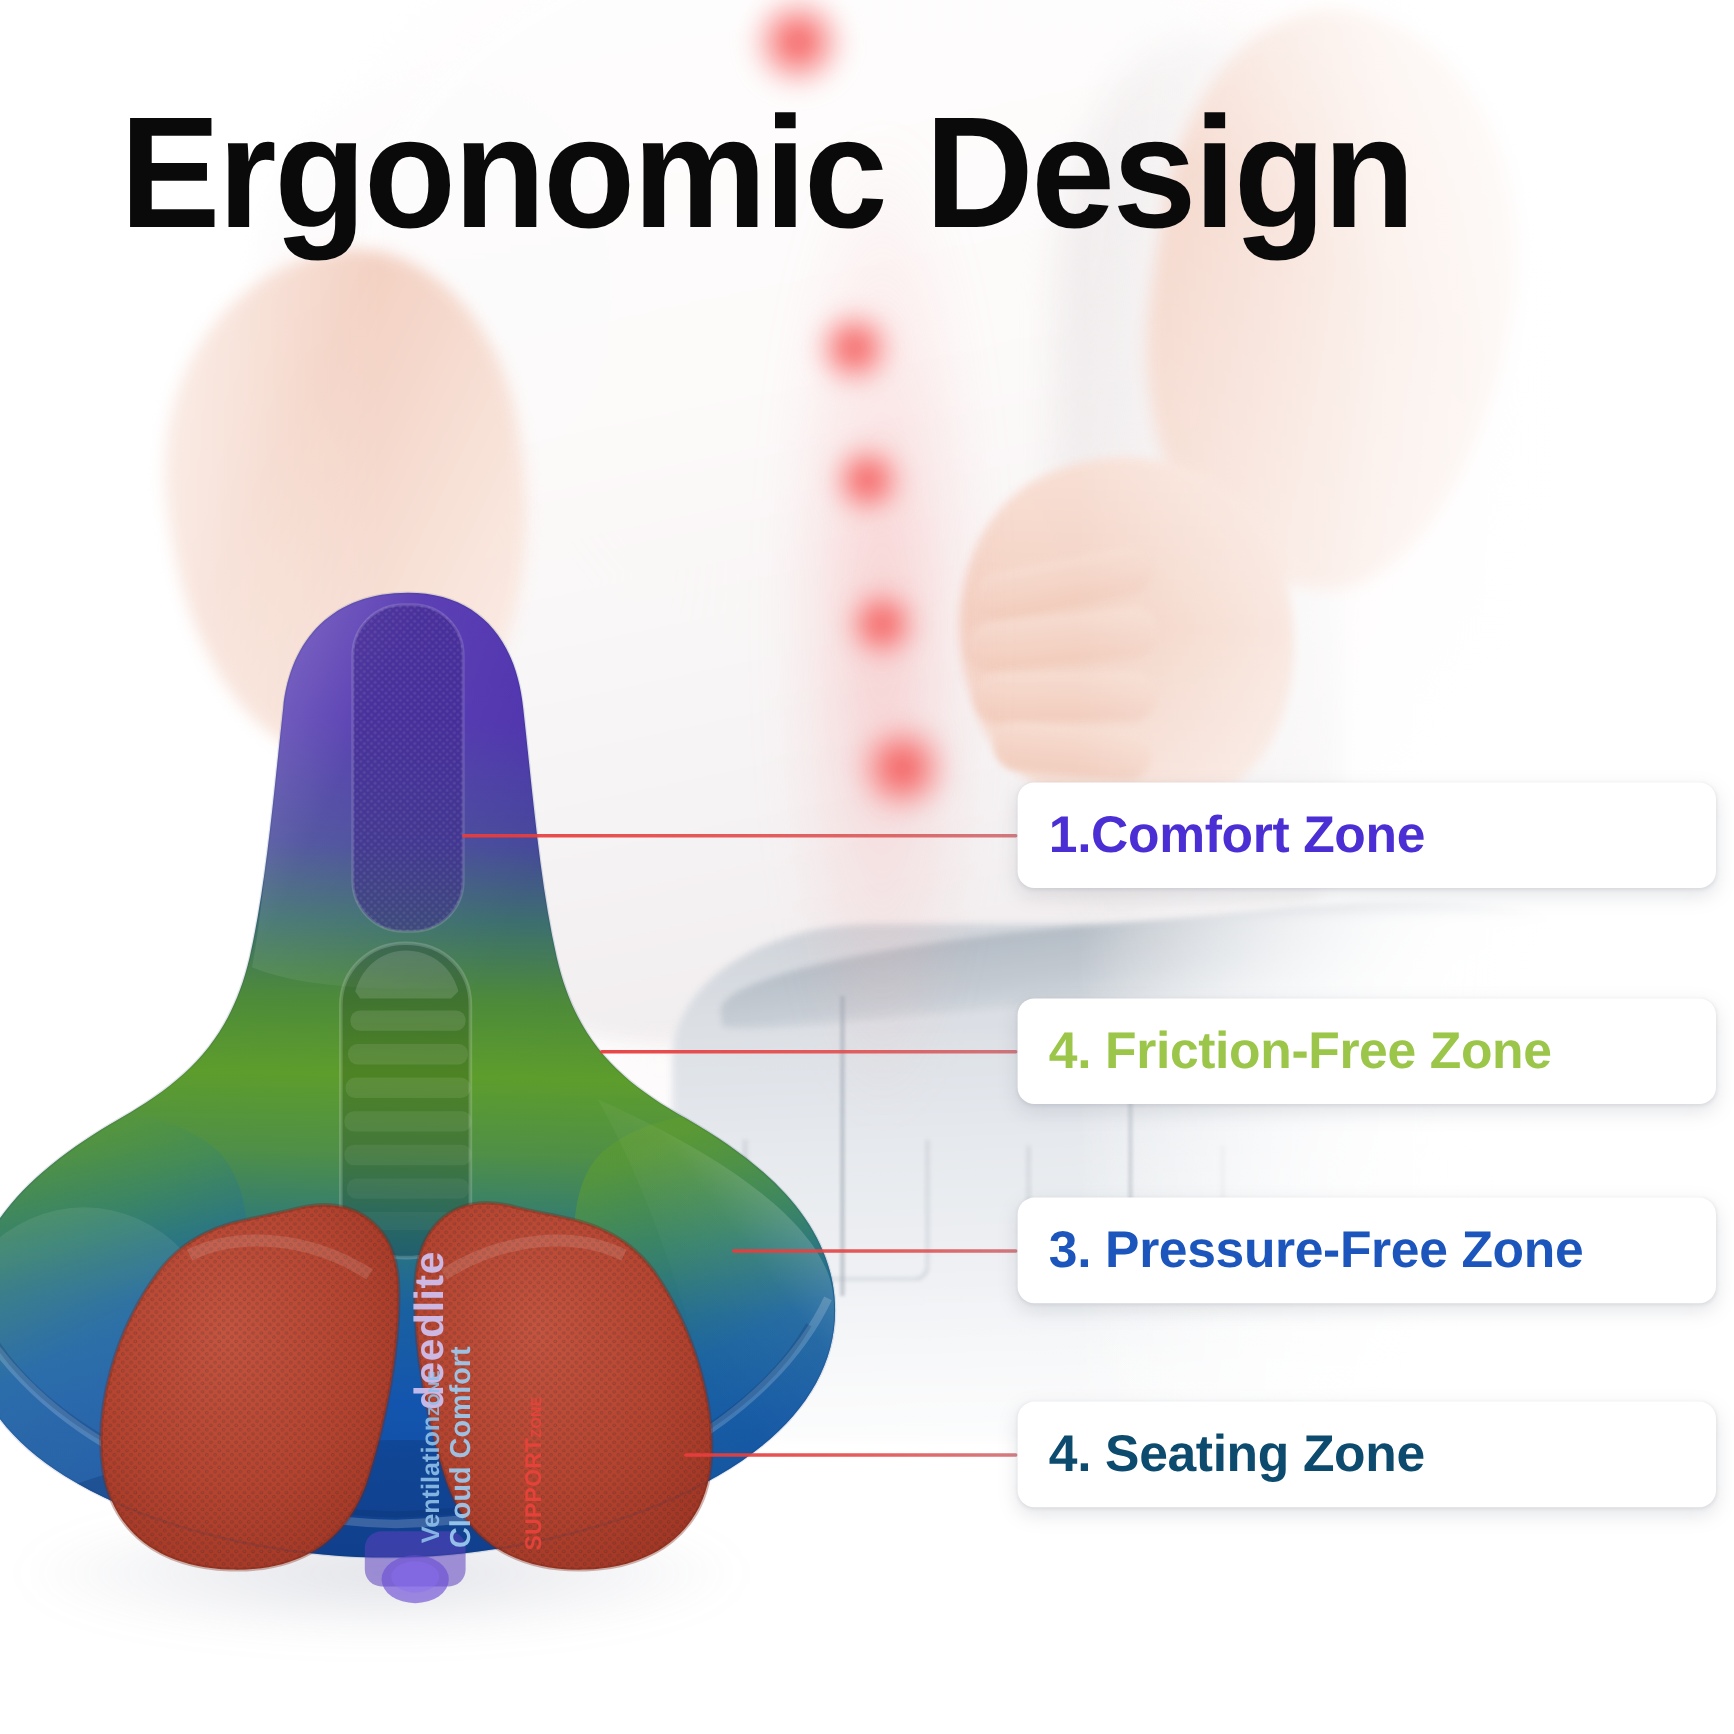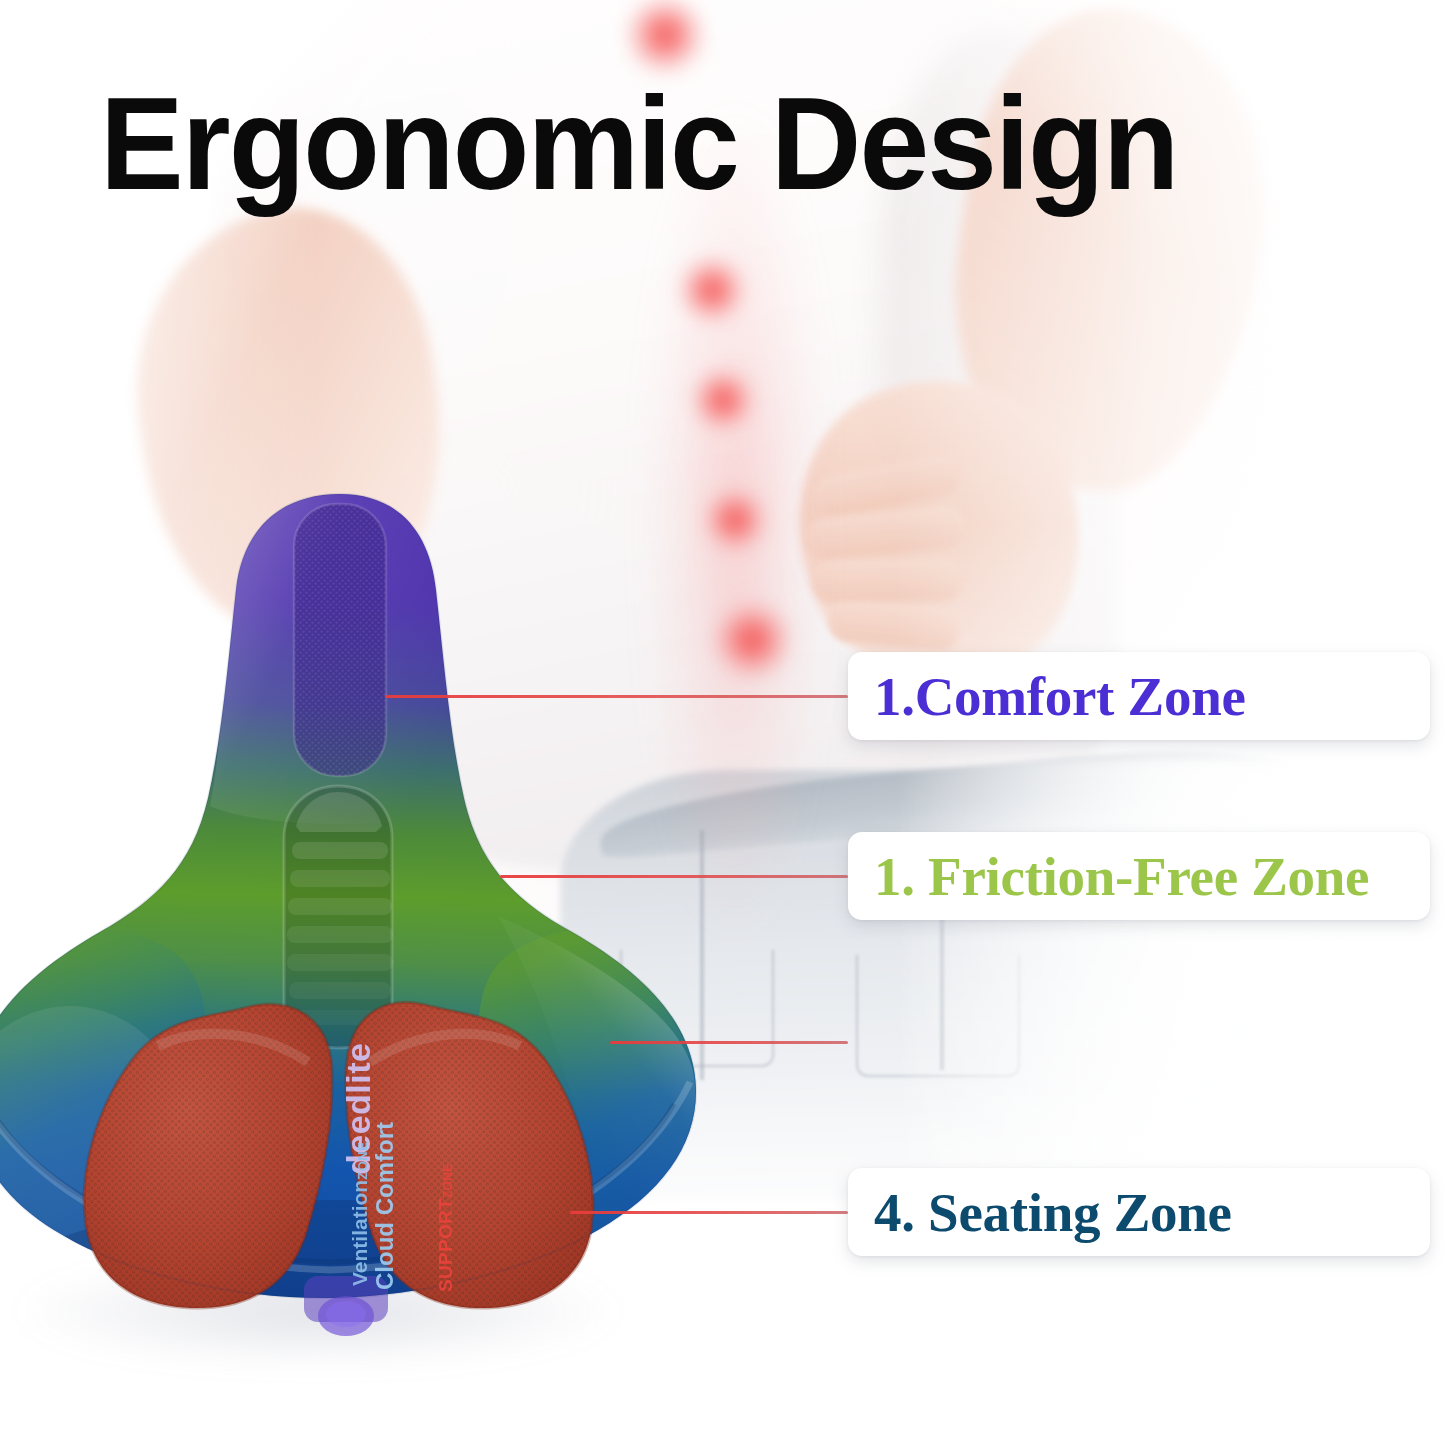--- a/index.html
+++ b/index.html
@@ -263,25 +263,24 @@
     width: 582px;
     height: 88px;
     background: #ffffff;
     border-radius: 14px;
     box-shadow: 0 6px 16px rgba(120,125,140,0.20), 0 1px 3px rgba(120,125,140,0.14);
     display: flex;
     align-items: center;
   }
   .label-text {
     margin-left: 26px;
-    font-size: 55px;
+    font-size: 43px;
     font-weight: 700;
     letter-spacing: -0.3px;
     white-space: nowrap;
-    font-family: Liberation Serif, serif;
   }
 </style>
 </head>
 <body>
 
 <div id="stage">
 
   <div class="photo-layer">
     <div class="photo-wash"></div>
     <div class="shoulder-left"></div>
@@ -541,21 +540,24 @@
   <div class="leader" style="left:385px; top:695px; width:463px;"></div>
   <div class="leader" style="left:500px; top:875px; width:348px;"></div>
   <div class="leader" style="left:610px; top:1041px; width:238px;"></div>
   <div class="leader" style="left:570px; top:1211px; width:278px;"></div>
 
   <div class="label-card" style="top:652px;">
     <span class="label-text" style="color:#4b2fd4;">1.Comfort Zone</span>
   </div>
 
   <div class="label-card" style="top:832px;">
-    <span class="label-text" style="color:#9bc64a;">1. Friction-Free Zone</span>
-  </div>
-
+    <span class="label-text" style="color:#9bc64a;">4. Friction-Free Zone</span>
+  </div>
+
+  <div class="label-card" style="top:998px;">
+    <span class="label-text" style="color:#1c56bd;">3. Pressure-Free Zone</span>
+  </div>
 
   <div class="label-card" style="top:1168px;">
     <span class="label-text" style="color:#0c4a6e;">4. Seating Zone</span>
   </div>
 
 </div>
 
 </body></html>

